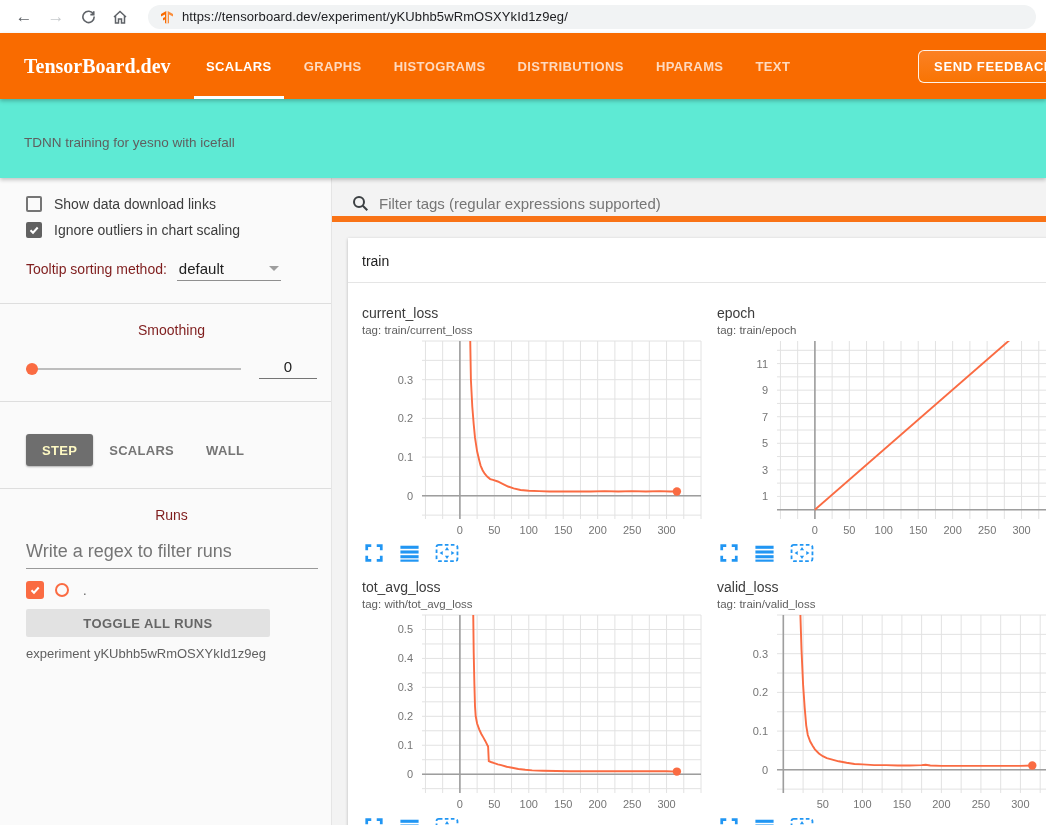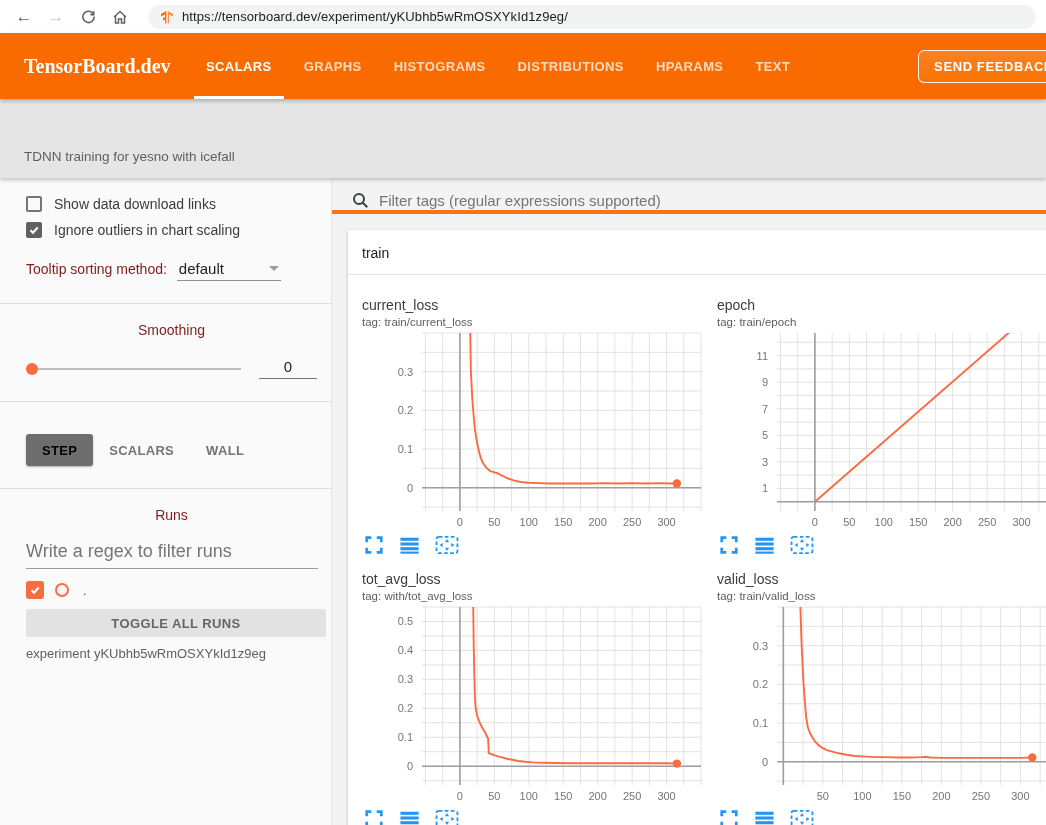--- a/index.html
+++ b/index.html
@@ -24,21 +24,21 @@
   .tab { display:flex; align-items:center; padding:0 12px; margin-right:8px; font-size:13px; font-weight:700;
     letter-spacing:.4px; color:rgba(255,255,255,.75); cursor:pointer; border-bottom:3px solid transparent;
     padding-top:3px; }
   .tab.active { color:#fff; border-bottom-color:#fff;text-align:center; }
   .feedback-btn { position:absolute; left:918px; top:17px; width:152px; height:33px;
     border:1px solid rgba(255,255,255,.9); border-radius:6px;
     background:linear-gradient(#fb8124,#f97403); color:#fff; font-size:13px; font-weight:700;
     letter-spacing:.6px; display:flex; align-items:center; justify-content:center; cursor:pointer; }
 
   
-  .band { height:79px; background:#e5e5e5; display:flex; align-items:flex-end; padding:0 0 14px 24px;
+  .band { height:79px; background:#5eead4; display:flex; align-items:flex-end; padding:0 0 28px 24px;
     box-shadow:0 2px 4px rgba(0,0,0,.22); position:relative; z-index:4; }
   .band-title { font-size:13.5px; color:#5f5f5f; }
 
   
   .content { display:flex; height:647px; }
   .sidebar { width:332px; background:#fafafa; border-right:1px solid #e5e5e5; flex:none; font-size:14px; color:#3c3c3c; }
   .sb-section { padding:18px 14px 22px 26px; border-bottom:1px solid #dedede; }
   .cb-row { display:flex; align-items:center; margin-bottom:10px; cursor:pointer; }
   .cb { width:16px; height:16px; border:2px solid #757575; border-radius:2px; margin-right:12px; flex:none;
     display:flex; align-items:center; justify-content:center; }
@@ -53,38 +53,38 @@
   .sb-label { font-size:14px; color:#7f1d1d;text-align:center; }
   .slider-row { display:flex; align-items:center; margin-top:20px; }
   .slider-track { flex:1; height:2px; background:#bdbdbd; position:relative; margin-right:18px; cursor:pointer; }
   .slider-thumb { width:12px; height:12px; border-radius:50%; background:#fa6b42; position:absolute;
     left:0; top:-5px; }
   .slider-val { width:58px; text-align:center; font-size:15px; color:#212121;
     border-bottom:1px solid #757575; padding-bottom:3px; }
   .axis-btns { display:flex; margin-top:14px; }
   .axis-btn { height:32px; padding:0 16px; display:flex; align-items:center; font-size:13px; font-weight:700;
     letter-spacing:.3px; color:#757575; border-radius:3px; cursor:pointer; }
-  .axis-btn.active { background:#6e6e6e; color:#000000; box-shadow:0 1px 2px rgba(0,0,0,.3); }
+  .axis-btn.active { background:#6e6e6e; color:#fef9c3; box-shadow:0 1px 2px rgba(0,0,0,.3); }
   .regex-input { margin-top:14px; border:none; border-bottom:1px solid #999; background:transparent;
     width:292px; font-size:18px; color:#212121; padding:4px 0 6px 0; outline:none;
     font-family:"Liberation Sans", sans-serif; }
   .regex-input::placeholder { color:#757575; }
   .run-row { display:flex; align-items:center; margin-top:12px; }
   .run-cb { width:18px; height:18px; border-radius:3px; background:#fa6b42; display:flex;
     align-items:center; justify-content:center; cursor:pointer; }
   .run-circle { width:14px; height:14px; border-radius:50%; border:2px solid #fa6b42; margin-left:11px; }
   .run-name { margin-left:14px; font-size:13px; color:#616161; }
-  .toggle-btn { margin-top:10px; width:300px; height:28px; background:#e2e2e2; border:none; border-radius:2px;
+  .toggle-btn { margin-top:10px; width:244px; height:28px; background:#e2e2e2; border:none; border-radius:2px;
     font-size:13px; font-weight:700; letter-spacing:.4px; color:#666; cursor:pointer;
     font-family:"Liberation Sans", sans-serif; }
   .exp-caption { margin-top:9px; font-size:13px; color:#5f5f5f; }
 
   
   .main { flex:1; background:#f3f3f3; overflow:hidden; }
-  .filter-row { display:flex; align-items:center; padding:12px 0 0 20px; border-bottom:4px solid #f97316; height:36px; }
+  .filter-row { display:flex; align-items:center; padding:12px 0 0 20px; border-bottom:6px solid #f97316; height:44px; }
   .filter-row svg { flex:none; margin-right:10px; }
   .filter-input { flex:1; border:none; background:transparent; outline:none; font-size:15px; color:#212121;
     font-family:"Liberation Sans", sans-serif; }
   .filter-input::placeholder { color:#757575; }
   .card { background:#fff; margin:16px 0 0 16px; width:714px; box-shadow:0 1px 3px rgba(0,0,0,.25); }
   .card-head { padding:15px 14px 13px 14px; border-bottom:1px solid #e5e5e5; font-size:14px; color:#212121; }
   .chart-grid { display:grid; grid-template-columns:350px 350px; column-gap:5px; padding:22px 0 10px 14px; }
   .chart-cell { margin-bottom:14px; }
   .chart-title { font-size:14px; color:#3c3c3c; }
   .chart-tag { font-size:11.5px; color:#5f5f5f; margin-top:3px; }

